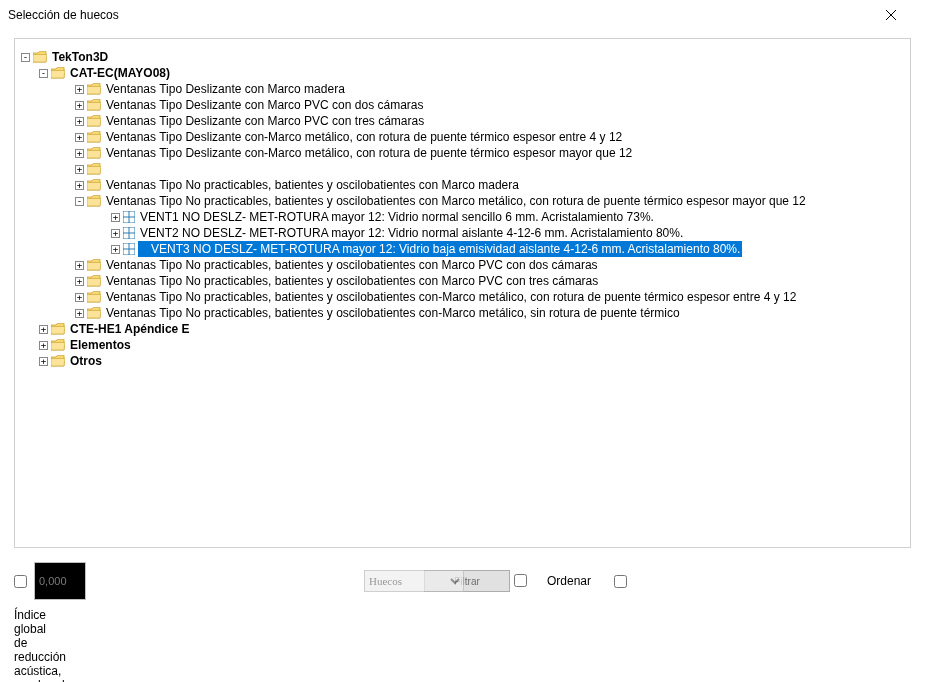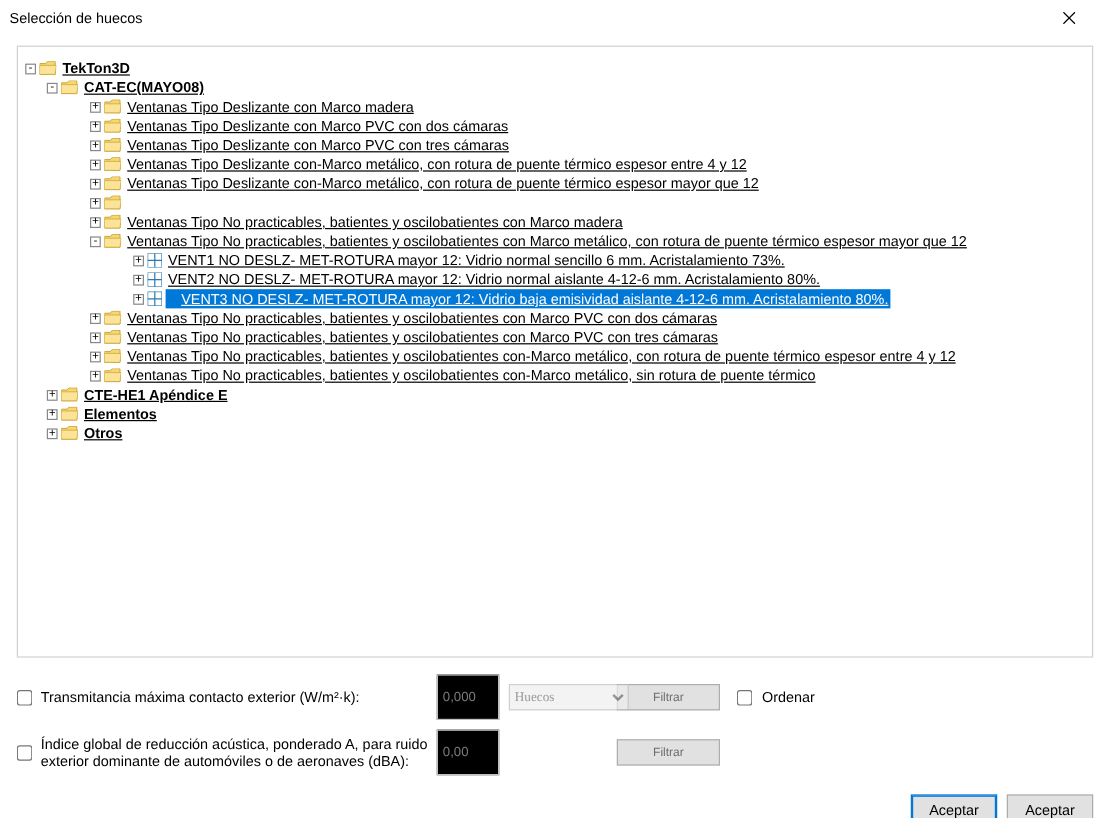--- a/index.html
+++ b/index.html
@@ -72,21 +72,21 @@
     display: inline-block;
     vertical-align: middle;
   }
   .item-icon {
     width: 12px;
     height: 12px;
     margin-right: 3px;
     flex-shrink: 0;
     display: inline-block;
   }
-  .label { padding: 0 2px; text-decoration: underline; }
+  .label { padding: 0 2px; }
   .label.bold { font-weight: bold; }
   .label.selected {
     background: #0078d7;
     color: #fff;
     padding-left: 13px;
   }
   .indent-0 { padding-left: 0px; }
   .indent-1 { padding-left: 18px; }
   .indent-3 { padding-left: 54px; }
   .indent-4 { padding-left: 90px; }
@@ -125,22 +125,22 @@
     width: 86px;
     height: 22px;
     font-size: 10px;
     background: #e1e1e1;
     border: 1px solid #adadad;
     color: #6d6d6d;
     cursor: default;
   }
   .filters .ordenar {
     display: flex;
-    align-items: center;
-    gap: 8px;
+    align-items: flex-start;
+    gap: 20px;
   }
 
   .footer {
     display: flex;
     justify-content: flex-end;
     gap: 8px;
     margin-top: 16px;
   }
   .footer button {
     width: 72px;
@@ -341,21 +341,20 @@
             <span class="label bold">Otros</span>
           </div>
         </div>
 
     </div>
   </div>
 
   <div class="filters">
 
     <input type="checkbox" style="">
-    <span class="lbl">Transmitancia máxima contacto exterior (W/m²·k):</span>
     <input class="txt" disabled="" value="0,000" style="">
     <select disabled="">
       <option>Huecos</option>
     </select>
     <button class="btn-filter" disabled="">Filtrar</button>
     <label class="ordenar">
       <input type="checkbox" style="">
       <span>Ordenar</span>
     </label>
 

